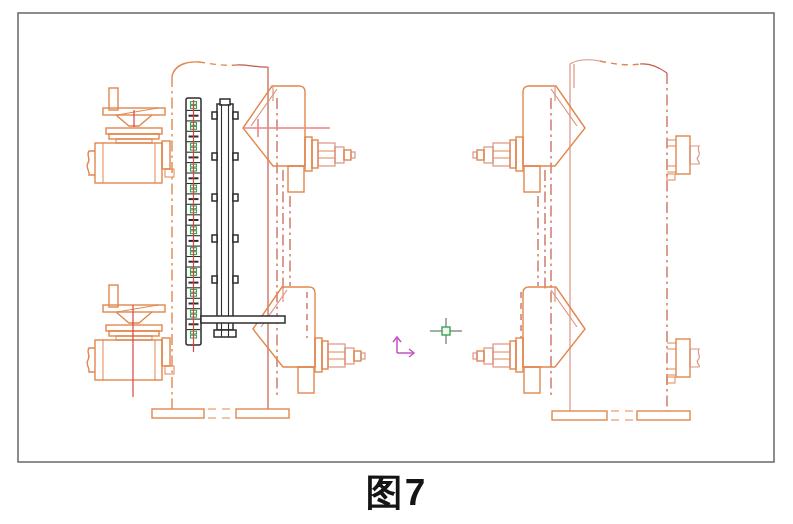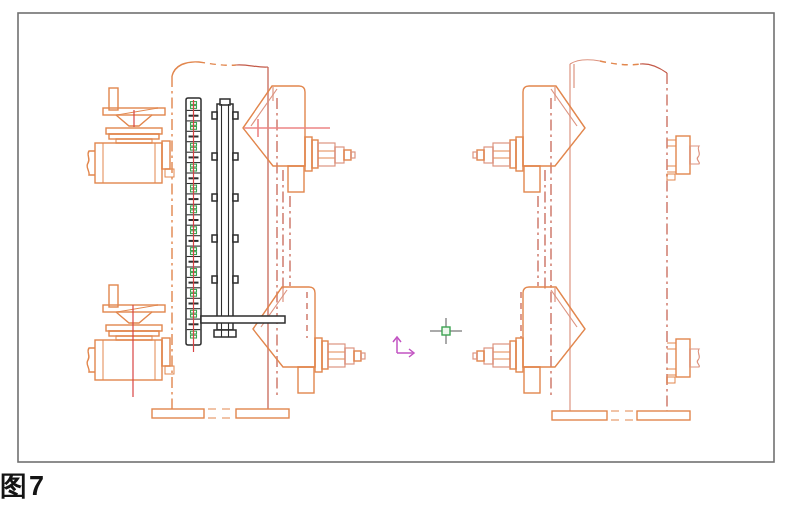--- a/index.html
+++ b/index.html
@@ -23,22 +23,22 @@
   .k2{stroke:var(--dark-line);fill:none;stroke-width:1.1;}
   .kt{stroke:var(--dark-line);fill:none;stroke-width:2;}
   .g {stroke:var(--green-mark);fill:none;stroke-width:1.1;}
   .u {stroke:var(--ucs-magenta);fill:none;stroke-width:1.5;}
   .x {stroke:var(--crosshair-gray);fill:none;stroke-width:1.5;}
   .pickbox{stroke:var(--green-mark);fill:#edf7ed;stroke-width:1.4;}
   .dd{stroke-dasharray:11 4 2.5 4;}
   .ds{stroke-dasharray:6 5;}
   .frame{stroke:var(--border-gray);fill:none;stroke-width:1.6;}
   .caption{position:absolute;left:0;top:468px;width:793px;display:flex;
-           justify-content:flex-start;align-items:baseline;gap:30px;
-           font-weight:700;font-size:27px;letter-spacing:2px;color:var(--caption-black);}
+           justify-content:center;align-items:baseline;gap:30px;
+           font-weight:700;font-size:37px;letter-spacing:2px;color:var(--caption-black);}
 </style>
 </head>
 <body>
 
 <div class="page">
   <svg width="793" height="524" viewBox="0 0 793 524">
     <defs>
 
       <g id="crank">
         <rect class="o" x="109" y="88" width="9" height="22"></rect>

